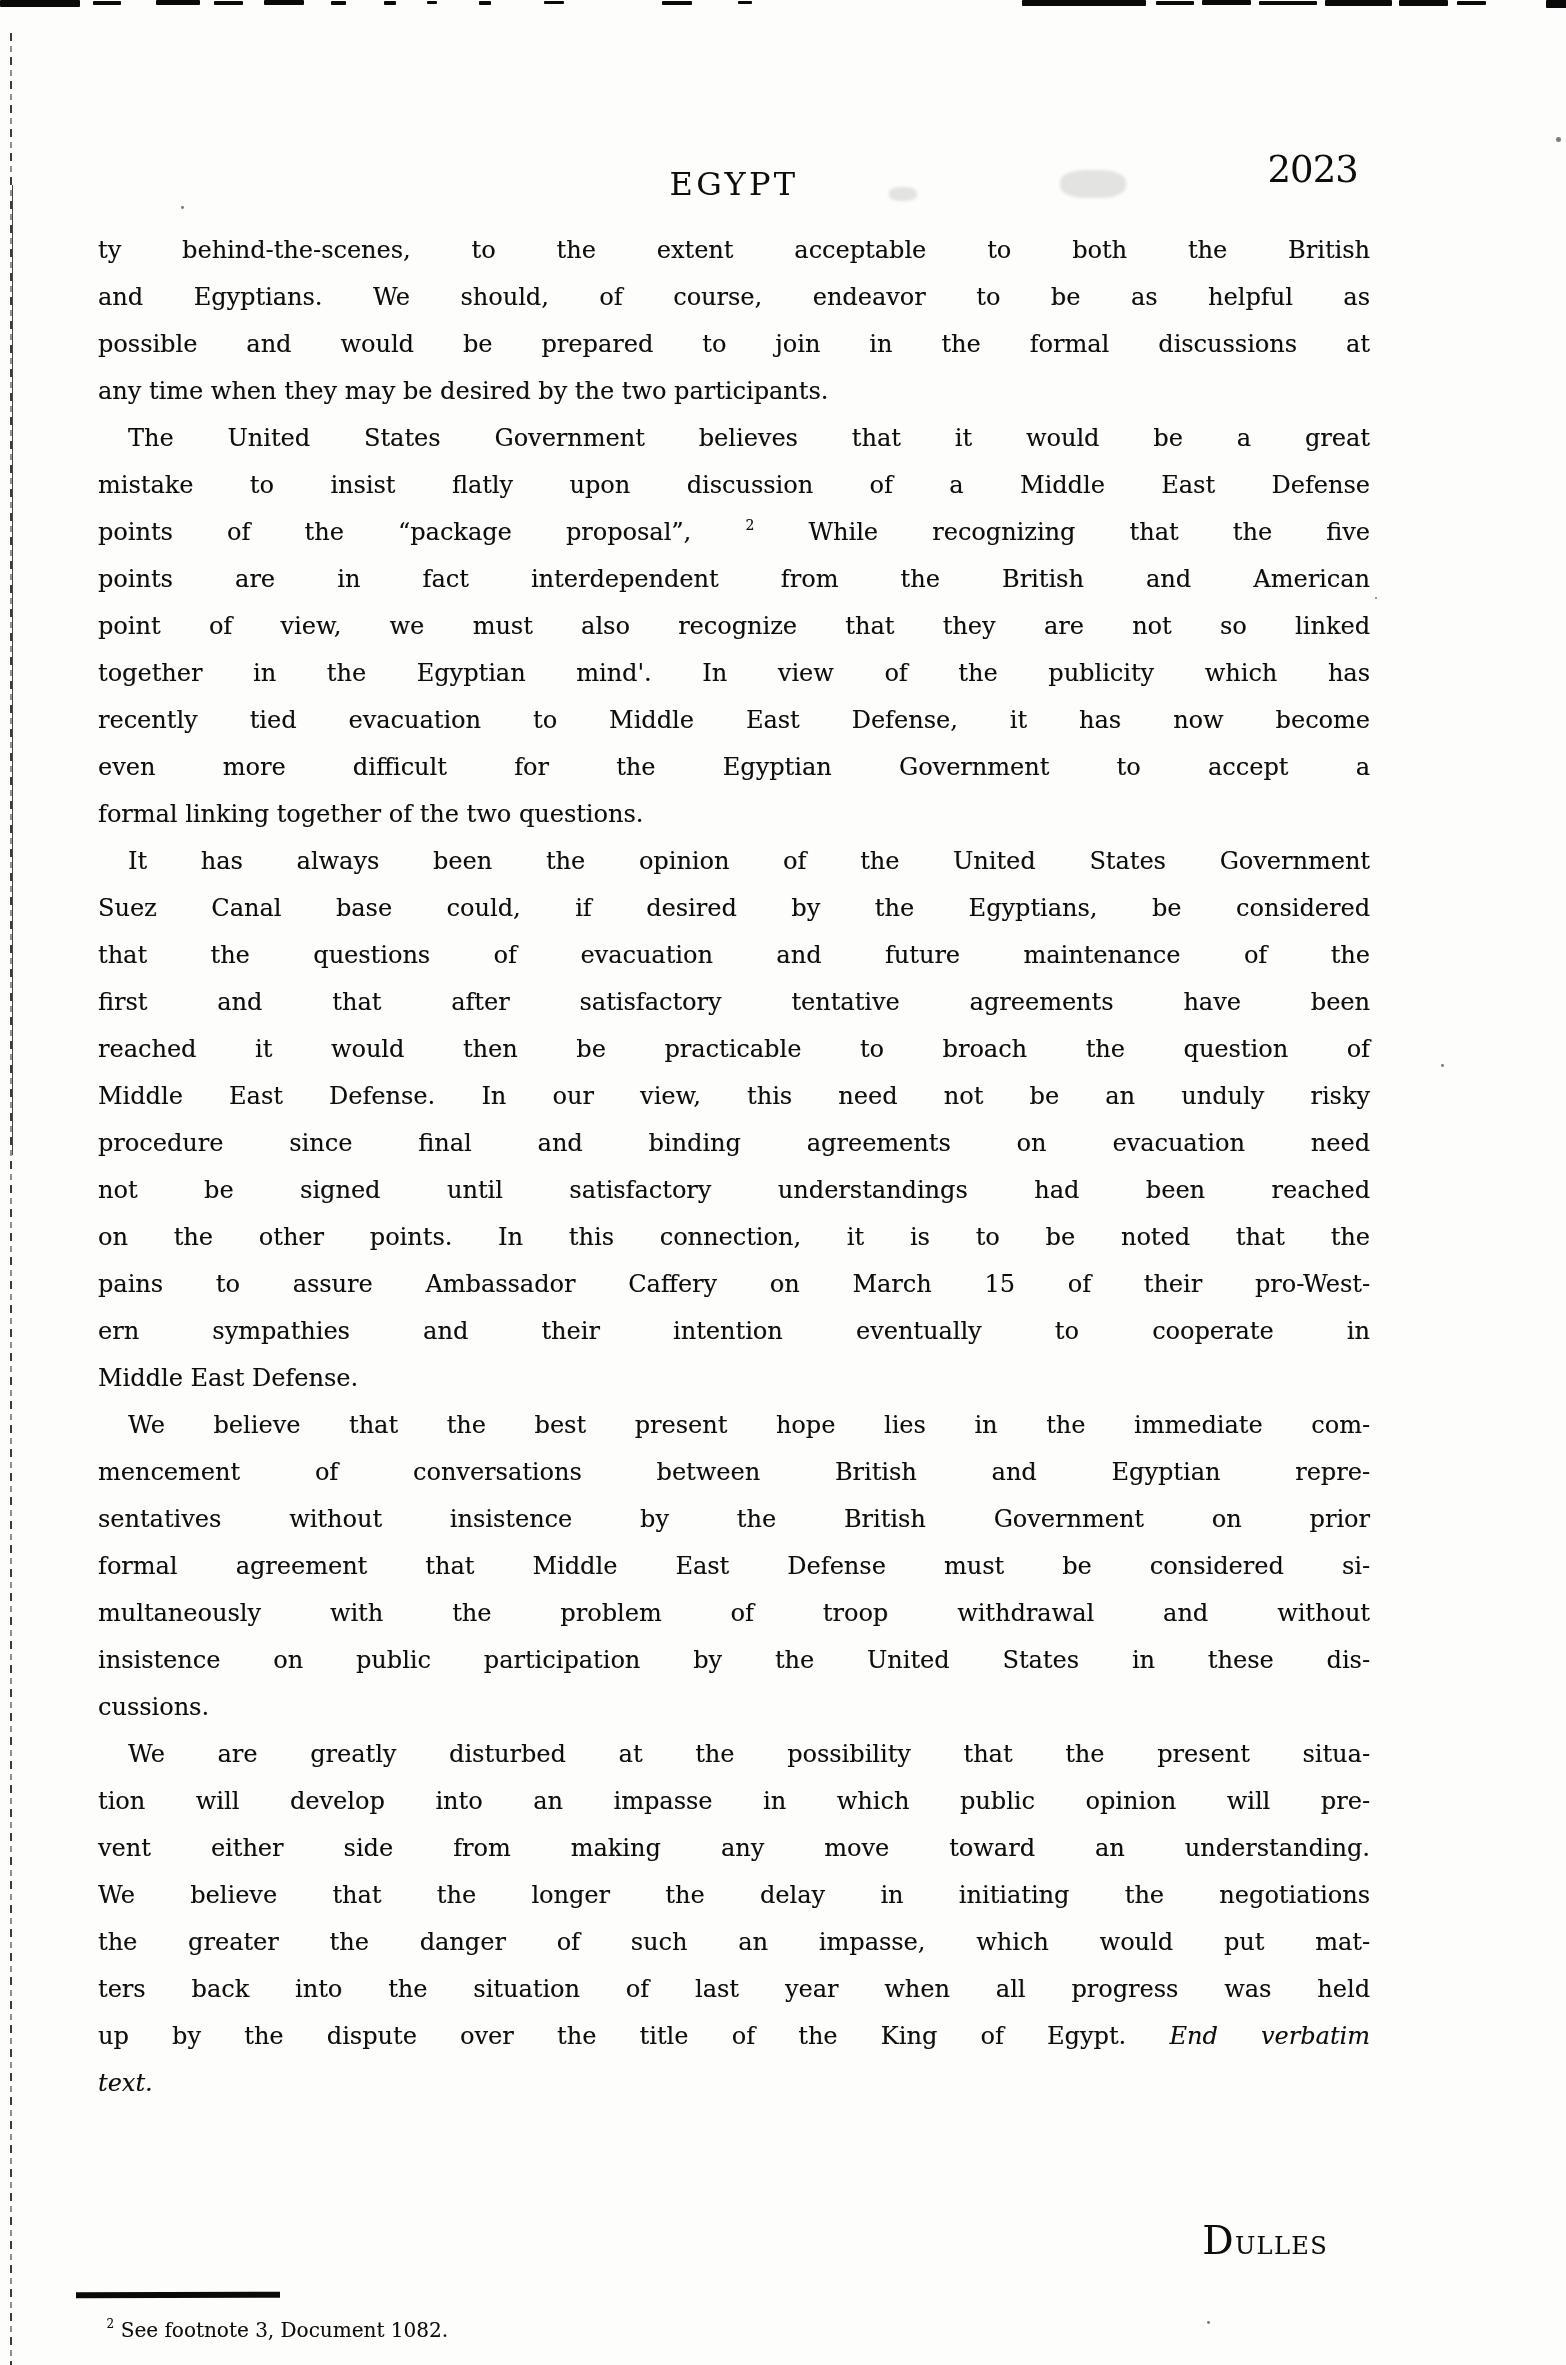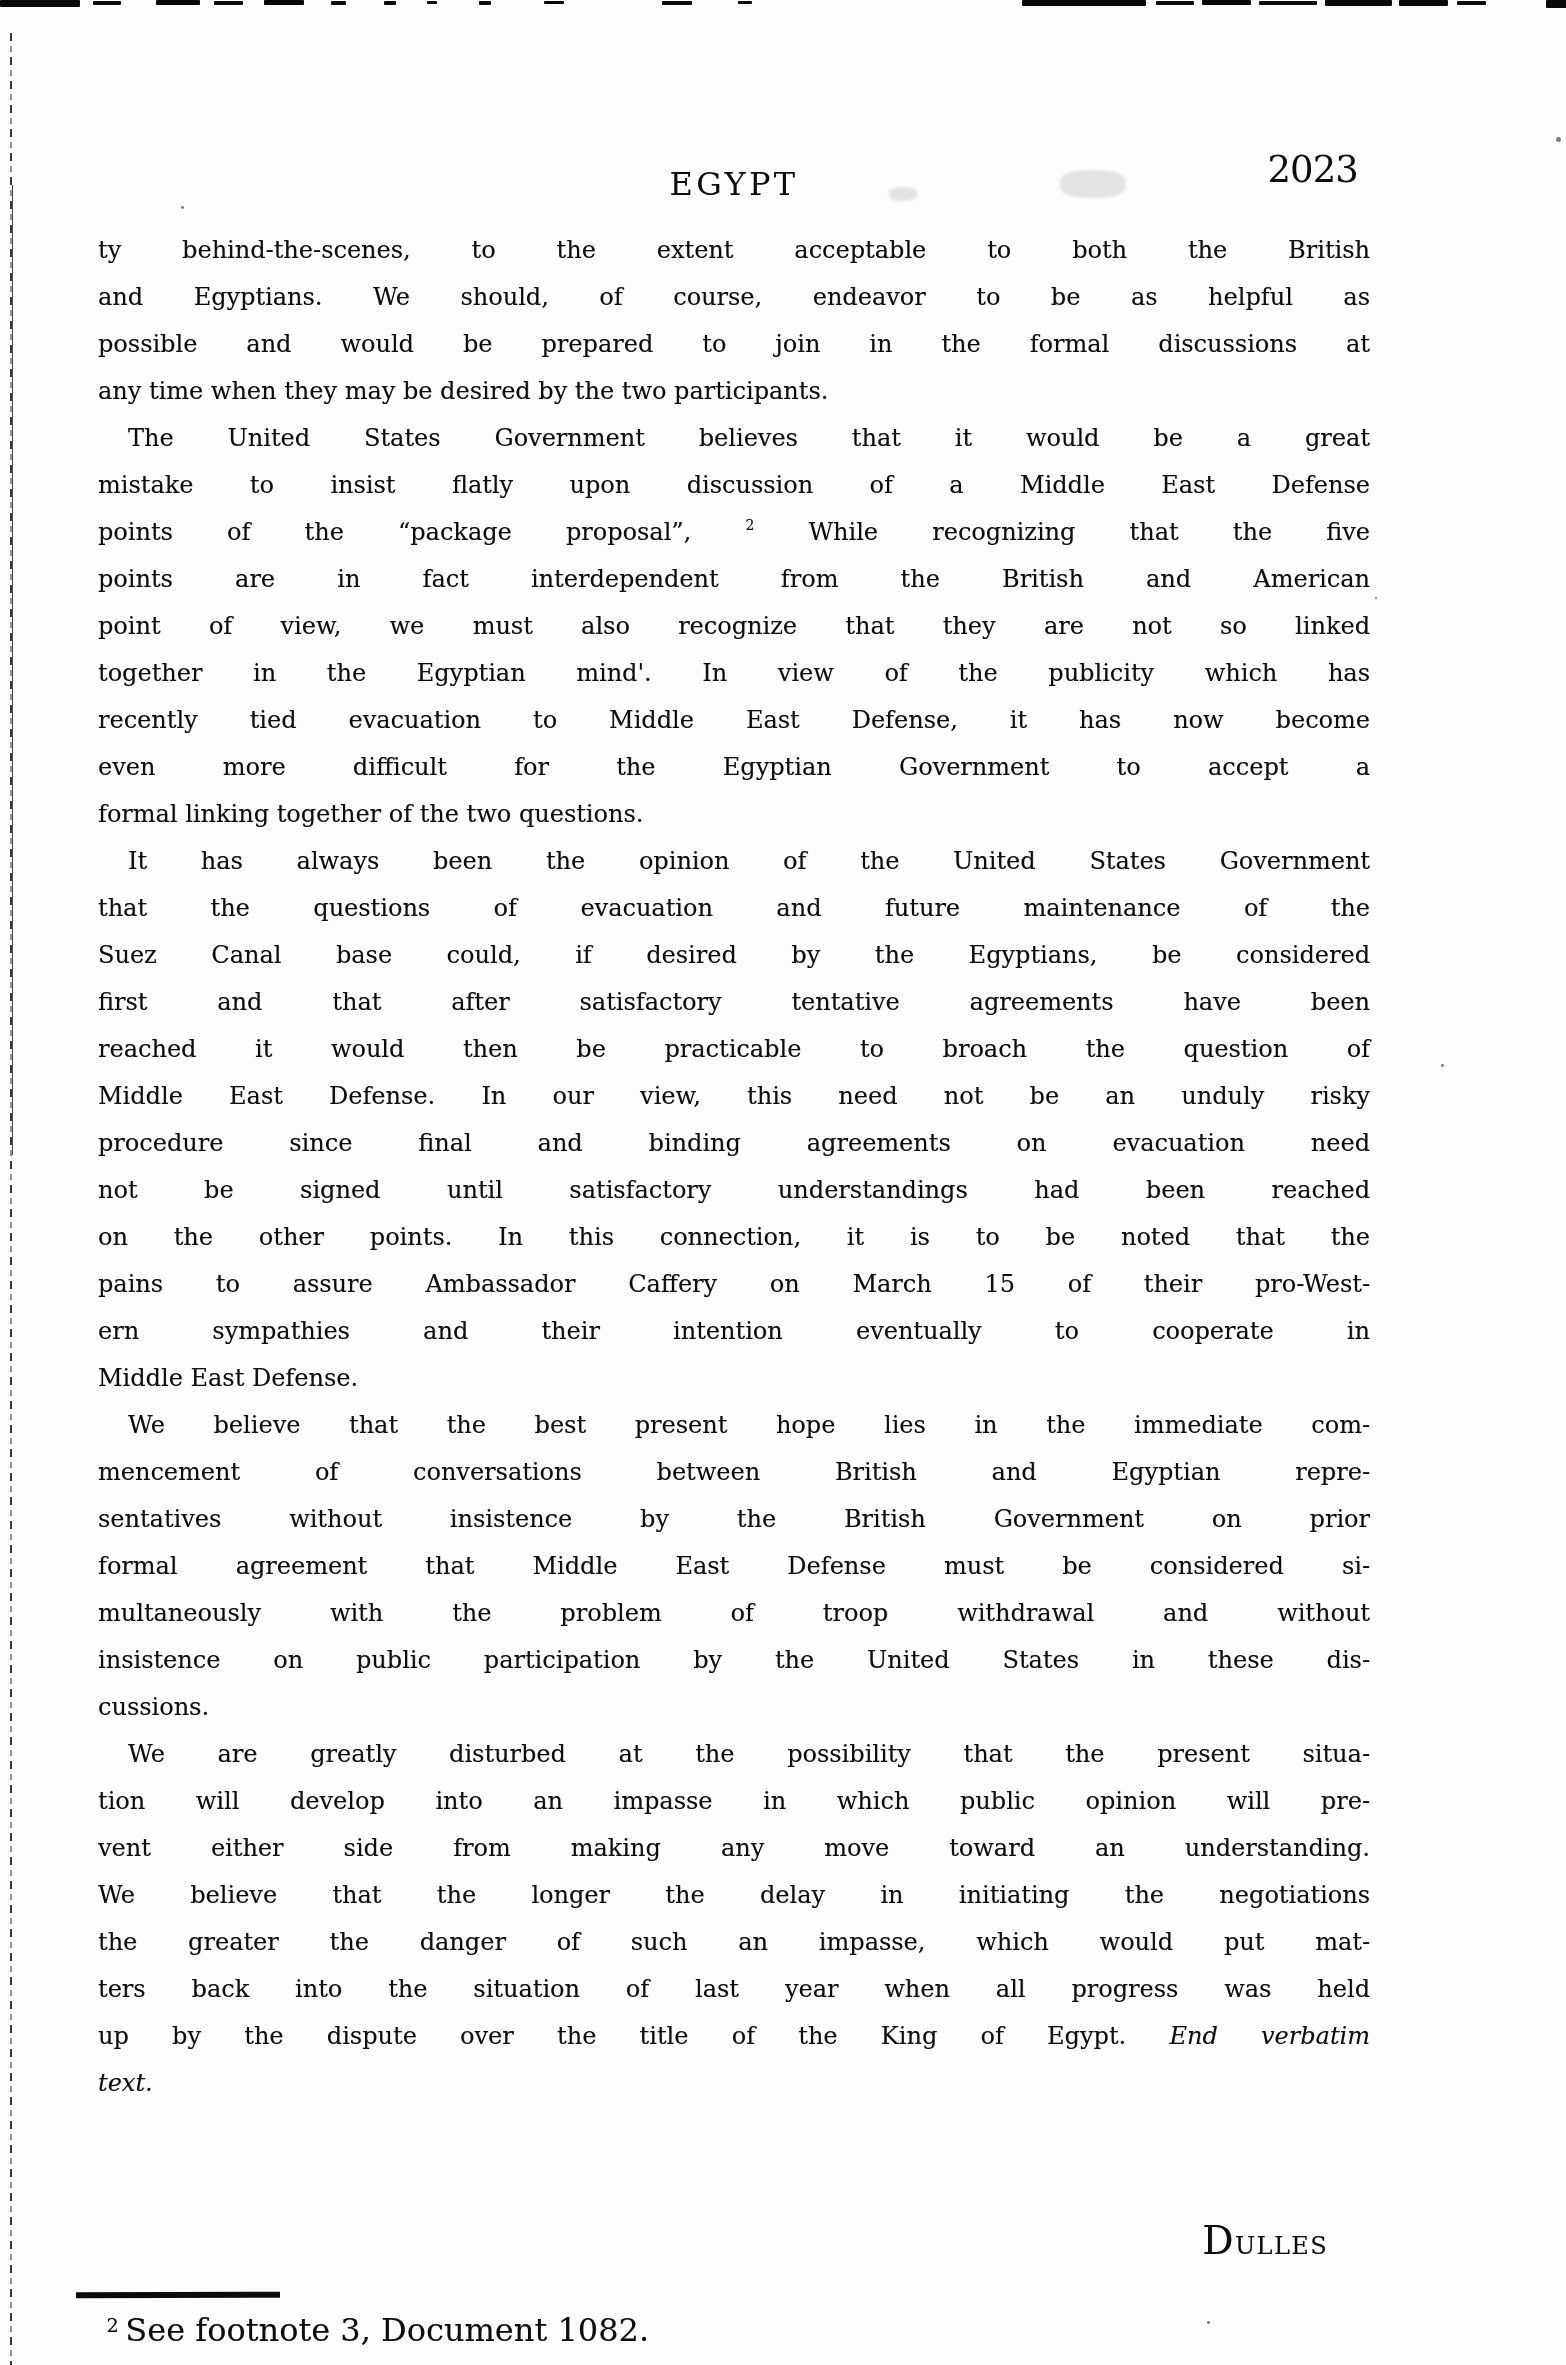--- a/index.html
+++ b/index.html
@@ -32,21 +32,21 @@
 
   
   .signature{position:absolute;left:98px;top:2218px;width:1230px;text-align:right;
      letter-spacing:1.4px;text-shadow:0.3px 0.3px 0 rgba(0,0,0,.35);}
   .sig-cap{font-size:39px;}
   .sig-rest{font-size:24px;}
 
   
   .fn-rule{position:absolute;left:76px;top:2292px;width:204px;height:6.2px;background:#0a0a0a;
      transform:rotate(-0.15deg);}
-  .footnote{position:absolute;left:98px;top:2308px;width:1272px;font-size:32px;line-height:44px;
+  .footnote{position:absolute;left:98px;top:2308px;width:1272px;font-size:20px;line-height:44px;
      padding-left:8.5px;text-shadow:0.2px 0.2px 0 rgba(0,0,0,.3);}
   .footnote sup{font-size:60%;vertical-align:9.5px;line-height:0;margin-right:6.6px;}
 </style>
 </head>
 <body>
 
 <div class="page">
 
   <div class="edge-seg" style="left:0;top:0;width:80px;height:6.6px;"></div>
   <div class="edge-seg" style="left:93px;top:0.9px;width:28px;height:3.8px;"></div>
@@ -93,22 +93,22 @@
       <div class="line indent">The United States Government believes that it would be a great</div>
       <div class="line">mistake to insist flatly upon discussion of a Middle East Defense</div>
       <div class="line">points of the “package proposal”, <sup>2</sup> While recognizing that the five</div>
       <div class="line">points are in fact interdependent from the British and American</div>
       <div class="line">point of view, we must also recognize that they are not so linked</div>
       <div class="line">together in the Egyptian mind'. In view of the publicity which has</div>
       <div class="line">recently tied evacuation to Middle East Defense, it has now become</div>
       <div class="line">even more difficult for the Egyptian Government to accept a</div>
       <div class="line para-end">formal linking together of the two questions.</div>
       <div class="line indent">It has always been the opinion of the United States Government</div>
+      <div class="line">Suez Canal base could, if desired by the Egyptians, be considered</div>
       <div class="line">that the questions of evacuation and future maintenance of the</div>
-      <div class="line">Suez Canal base could, if desired by the Egyptians, be considered</div>
       <div class="line">first and that after satisfactory tentative agreements have been</div>
       <div class="line">reached it would then be practicable to broach the question of</div>
       <div class="line">Middle East Defense. In our view, this need not be an unduly risky</div>
       <div class="line">procedure since final and binding agreements on evacuation need</div>
       <div class="line">not be signed until satisfactory understandings had been reached</div>
       <div class="line">on the other points. In this connection, it is to be noted that the</div>
       <div class="line">pains to assure Ambassador Caffery on March 15 of their pro-West-</div>
       <div class="line">ern sympathies and their intention eventually to cooperate in</div>
       <div class="line para-end">Middle East Defense.</div>
       <div class="line indent">We believe that the best present hope lies in the immediate com-</div>

